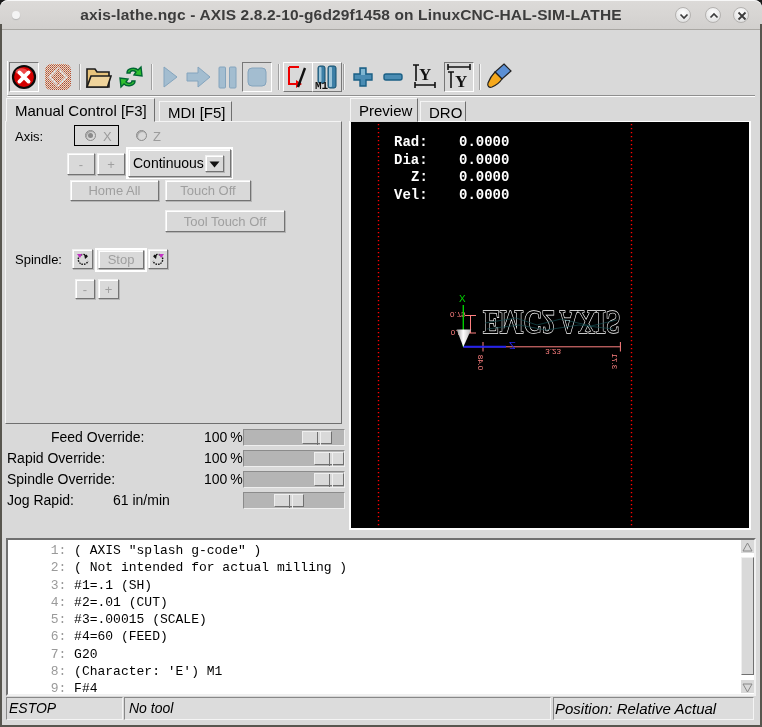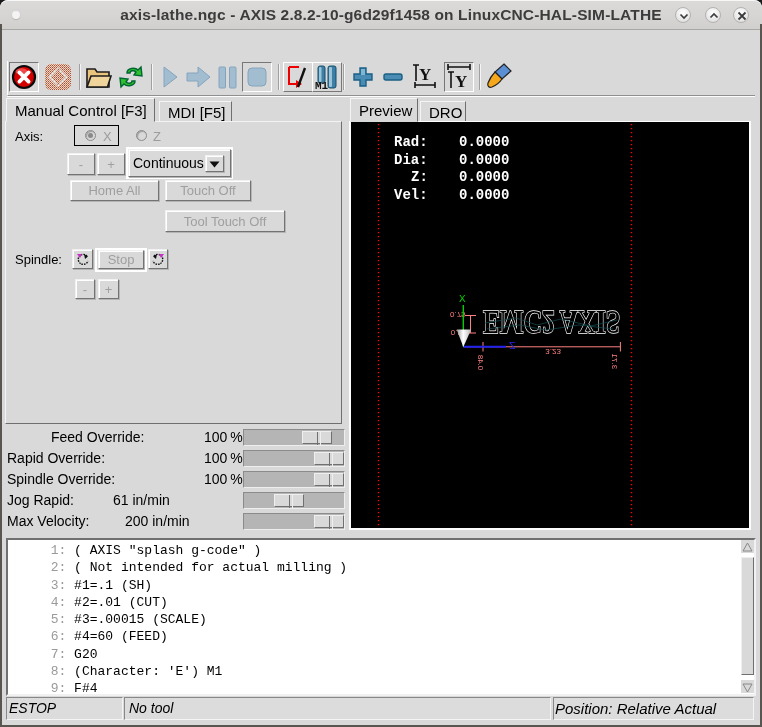--- a/index.html
+++ b/index.html
@@ -9,21 +9,21 @@
   background:#d9d9d9; border-radius:8px 8px 0 0; }
 #frameL,#frameR,#frameB { position:absolute; background:#58564f; z-index:50; }
 #frameL { left:0; top:24px; width:2px; height:703px; }
 #frameR { left:760px; top:24px; width:2px; height:703px; }
 #frameB { left:0; top:725px; width:762px; height:2px; }
 
 #title { position:absolute; left:0; top:0; width:762px; height:30px;
   background:linear-gradient(#dcdad8,#d2d0ce); border-radius:8px 8px 0 0;
   border-top:1px solid #f7f7f7; border-bottom:1px solid #a9a7a3; }
 #title .txt { position:absolute; left:0; width:702px; top:5px; text-align:center;
-  font-size:15.5px; font-weight:bold; color:#3c3c3c; letter-spacing:0.15px;margin-left:40px; }
+  font-size:15.5px; font-weight:bold; color:#3c3c3c; letter-spacing:0.15px; }
 #title .ico { position:absolute; left:12px; top:10px; width:8px; height:8px;
   border-radius:50%; background:#f4f4f4; box-shadow:0 1px 1px #b5b5b5; }
 .wbtn { position:absolute; top:6px; width:16px; height:16px; border-radius:50%;
   background:radial-gradient(circle at 50% 35%, #ffffff, #e4e4e4 70%, #d0d0d0);
   border:1px solid #b4b2b0; }
 .wbtn svg { position:absolute; left:2px; top:2px; }
 
 #menubar { position:absolute; left:7px; top:31px; width:748px; height:29px;
   border-top:1px solid #ffffff; border-left:1px solid #ffffff; border-bottom:1px solid #8f8f8f;
   background:#d9d9d9; box-shadow:0 1px 0 #fdfdfd; }
@@ -367,27 +367,20 @@
           <div class="shandle" style="left:70px;"></div>
         </div>
     </div>
     <div class="srow" style="top:63px;">
       <div class="lbl" style="left:7px; top:2px; font-size:14px;">Jog Rapid:</div>
       <div class="lbl" style="left:113px; top:2px; font-size:14px;">61 in/min</div>
       <div class="strough">
           <div class="shandle" style="left:30px;"></div>
         </div>
     </div>
-    <div class="srow" style="top:84px;">
-      <div class="lbl" style="left:7px; top:2px; font-size:14px;">Max Velocity:</div>
-      <div class="lbl" style="left:125px; top:2px; font-size:14px;">200 in/min</div>
-      <div class="strough">
-          <div class="shandle" style="left:70px;"></div>
-        </div>
-    </div>
   </div>
 
   <div id="gcode"><div style="padding:2px 0 0 11.5px;"><span class="ln">    1:</span> ( AXIS "splash g-code" )
 <span class="ln">    2:</span> ( Not intended for actual milling )
 <span class="ln">    3:</span> #1=.1 (SH)
 <span class="ln">    4:</span> #2=.01 (CUT)
 <span class="ln">    5:</span> #3=.00015 (SCALE)
 <span class="ln">    6:</span> #4=60 (FEED)
 <span class="ln">    7:</span> G20
 <span class="ln">    8:</span> (Character: 'E') M1

